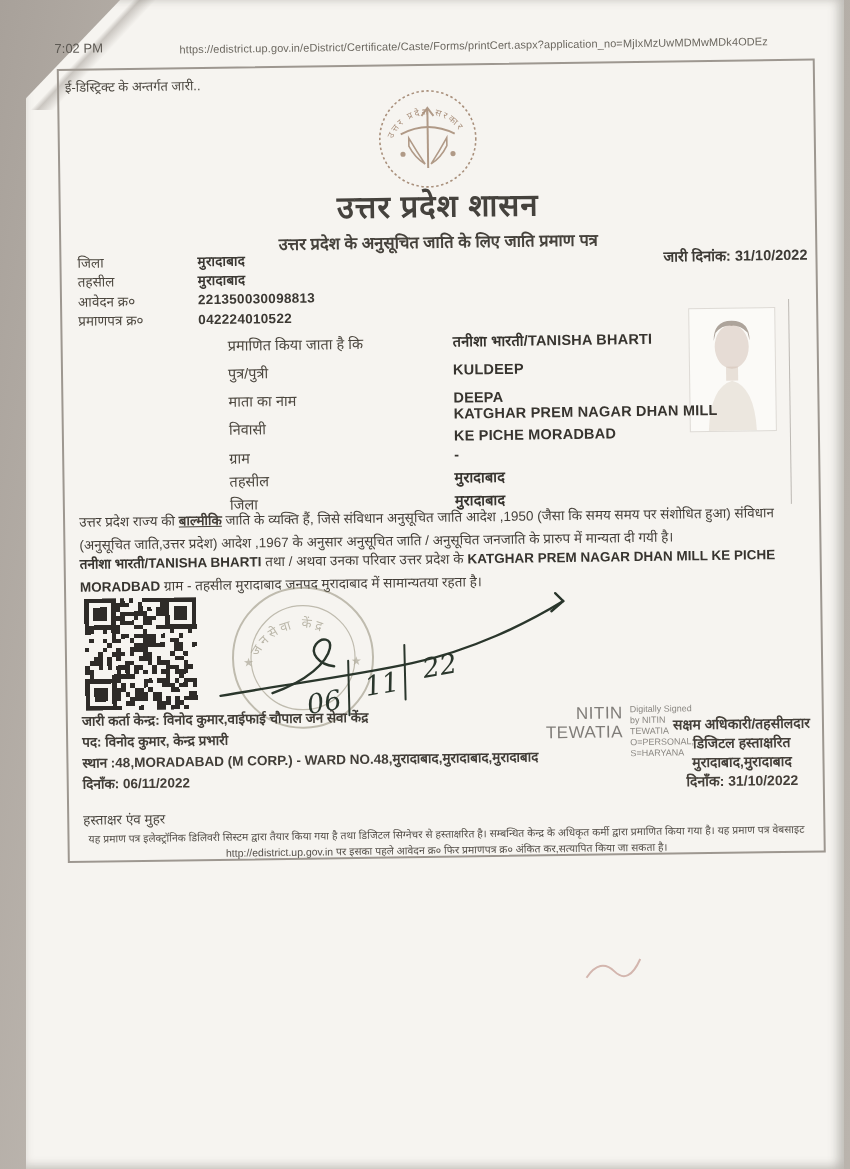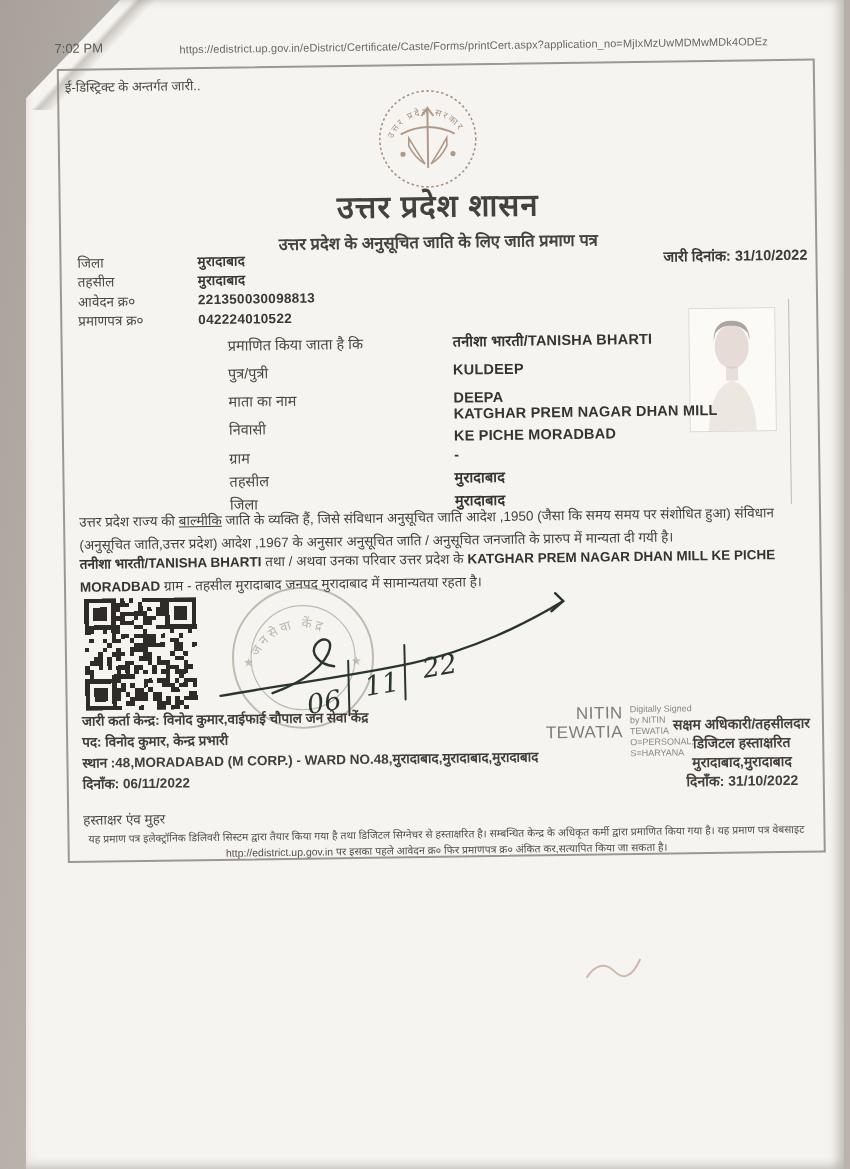--- a/index.html
+++ b/index.html
@@ -39,21 +39,21 @@
   .meta-value{font-size:13.5px;font-weight:700;color:#3b3833;letter-spacing:.3px;}
   .issue-date{position:absolute;left:536px;top:183px;width:210px;text-align:right;
     font-size:14.5px;font-weight:700;color:#3d3a35;}
   .photo{position:absolute;left:627px;top:247px;width:85px;height:122px;background:#fbfaf7;
     box-shadow:0 0 0 1px rgba(150,143,134,.25);}
   .crease{position:absolute;left:726px;top:238px;width:1px;height:205px;background:rgba(120,114,106,.45);}
   .field-row{position:absolute;left:165px;right:18px;display:flex;}
   .field-label{flex:0 0 225px;font-size:14.5px;color:#4c473f;}
   .field-value{flex:1;font-size:14.5px;font-weight:700;color:#37342f;letter-spacing:.2px;max-width:270px;line-height:1.5;}
   .para{position:absolute;left:14px;width:727px;font-size:13.5px;line-height:1.68;color:#443f39;}
-  .caste-hl{font-weight:400;text-decoration:underline;}
+  .caste-hl{font-weight:700;text-decoration:underline;}
   .b{font-weight:700;color:#37342f;}
   .qr{position:absolute;left:15px;top:528px;width:118px;height:112px;}
   .stamp{position:absolute;left:150px;top:508px;width:170px;height:160px;opacity:.6;}
   .signature{position:absolute;left:145px;top:525px;width:370px;height:130px;}
   .issuer{position:absolute;left:14px;top:640px;font-size:13.5px;color:#413d37;line-height:21px;font-weight:600;}
   .issuer .num{font-weight:700;}
   .dsig-name{position:absolute;left:440px;top:640px;width:115px;text-align:right;
     font-size:17px;color:#807d79;line-height:19px;letter-spacing:.5px;}
   .dsig-details{position:absolute;left:562px;top:641px;width:90px;font-size:9px;color:#8b8883;
     line-height:11px;white-space:pre-line;}

